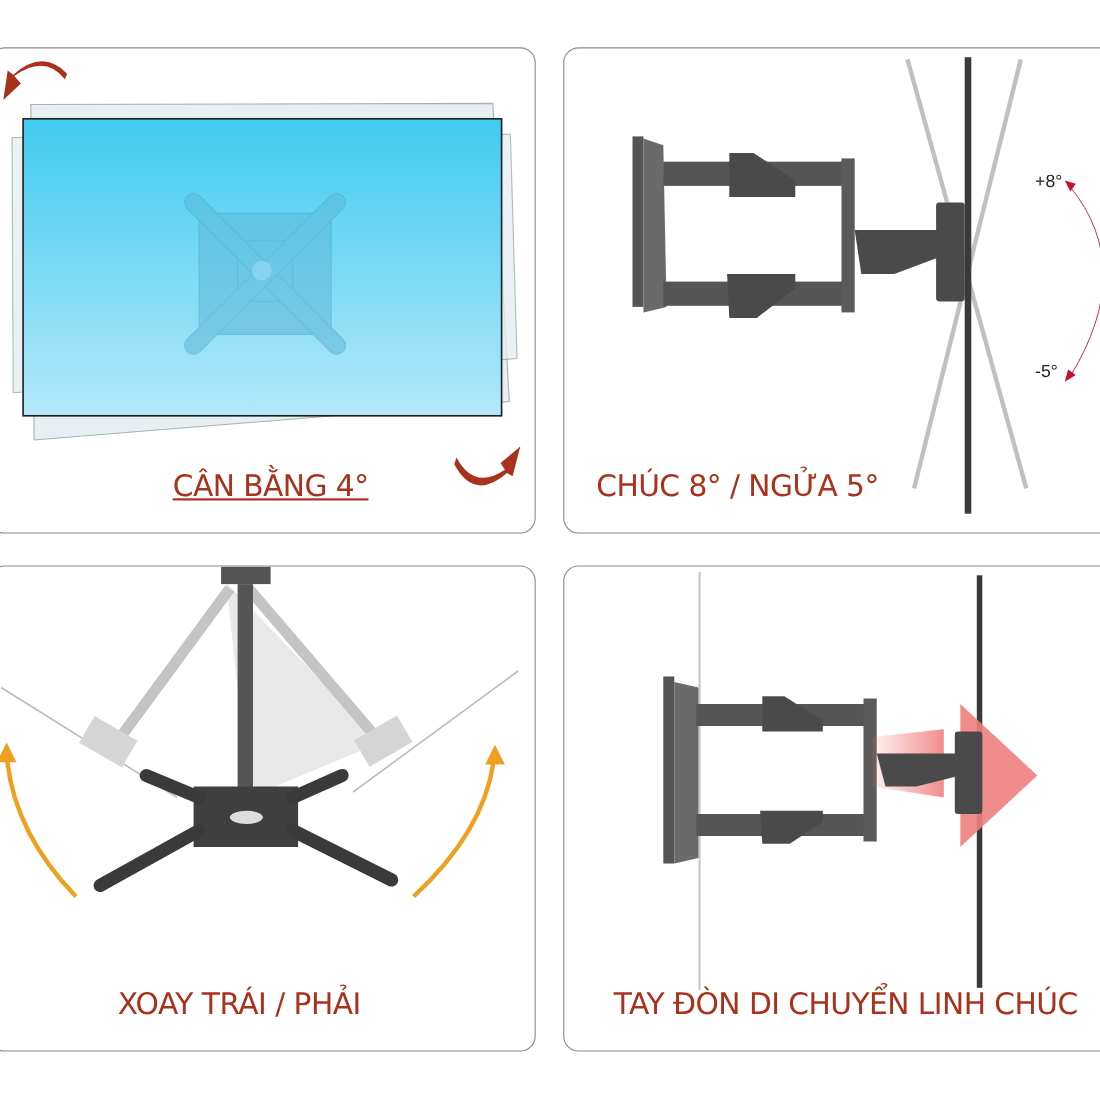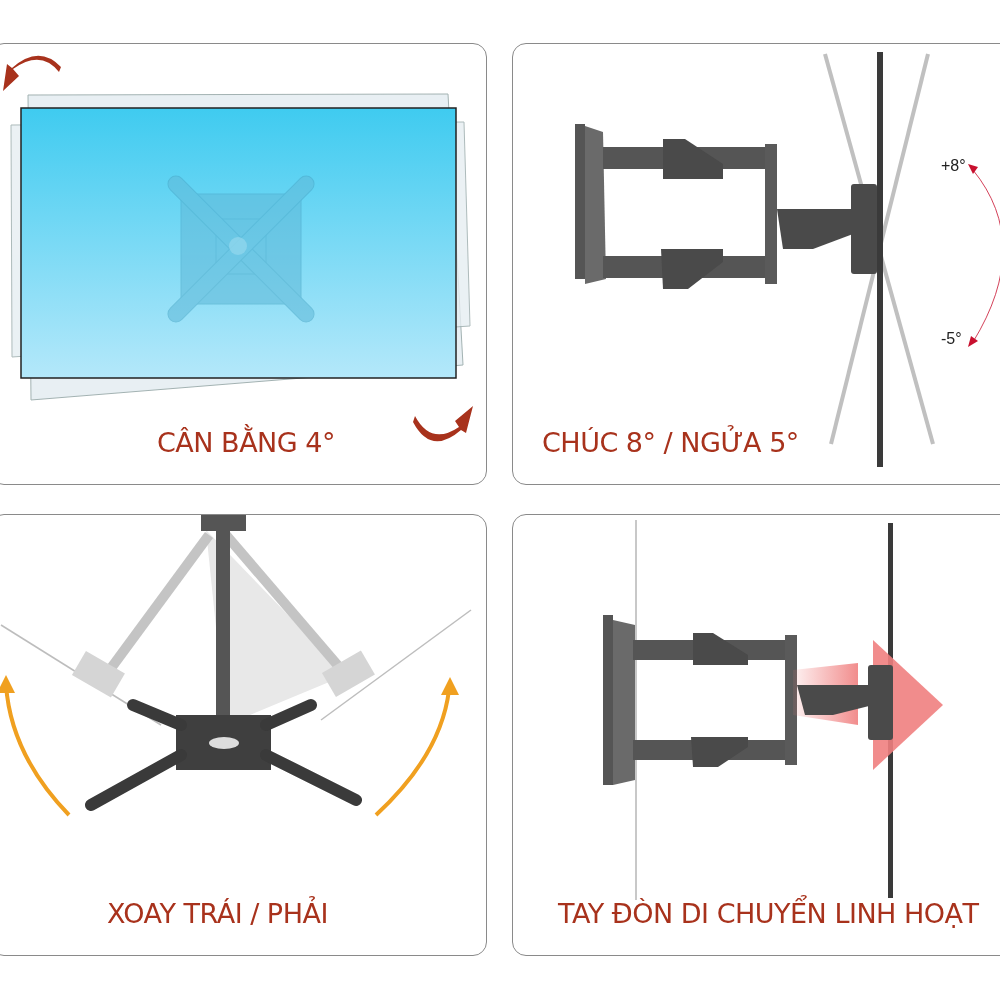--- a/index.html
+++ b/index.html
@@ -41,21 +41,21 @@
         </g>
     </g>
     <circle cx="247" cy="202" r="9" fill="#8fd6ec" opacity="0.8"></circle>
   </svg>
   <svg class="art" width="497" height="442">
     <path d="M 68,28 Q 50,5 22,25 L 28,32 L 12,47 L 16,20 L 21,24 Q 48,0 70,23 Z" fill="#a8321c"></path>
   </svg>
   <svg class="art" width="497" height="442">
     <path d="M 424,372 Q 440,402 468,383 L 464,377 L 482,362 L 475,389 L 470,386 Q 440,412 422,378 Z" fill="#a8321c"></path>
   </svg>
-  <div class="caption" style="left:166px; top:383px;">CÂN BẰNG 4°</div>
+  <div class="caption" style="left:166px; top:383px;text-decoration:underline;">CÂN BẰNG 4°</div>
 </div>
 
 <div class="panel" id="p2">
   <svg class="art" width="510" height="442">
 
     <g stroke="#c0c0c0" stroke-width="4" fill="none">
       <line x1="312" y1="10" x2="420" y2="400"></line>
       <line x1="415" y1="10" x2="318" y2="400"></line>
     </g>
 
@@ -132,14 +132,14 @@
     <rect x="120" y="125" width="160" height="20" fill="#555"></rect>
     <rect x="120" y="225" width="160" height="20" fill="#555"></rect>
     <path d="M 180,118 L 200,118 L 235,140 L 235,150 L 180,150 Z" fill="#4a4a4a"></path>
     <path d="M 178,222 L 235,222 L 235,232 L 205,252 L 180,252 Z" fill="#4a4a4a"></path>
     <rect x="272" y="120" width="12" height="130" fill="#5a5a5a"></rect>
     <path d="M 280,155 L 345,148 L 345,210 L 280,200 Z" fill="url(#redg)"></path>
     <polygon points="360,125 430,190 360,255" fill="#f08080" opacity="0.9"></polygon>
     <path d="M 284,170 L 360,170 L 360,190 L 320,200 L 292,200 Z" fill="#4a4a4a"></path>
     <rect x="355" y="150" width="25" height="75" rx="3" fill="#4a4a4a"></rect>
   </svg>
-  <div class="caption" style="left:45px; top:383px;">TAY ĐÒN DI CHUYỂN LINH HOẠT</div>
+  <div class="caption" style="left:45px; top:383px;">TAY ĐÒN DI CHUYỂN LINH CHÚC</div>
 </div>
 
 </body></html>

